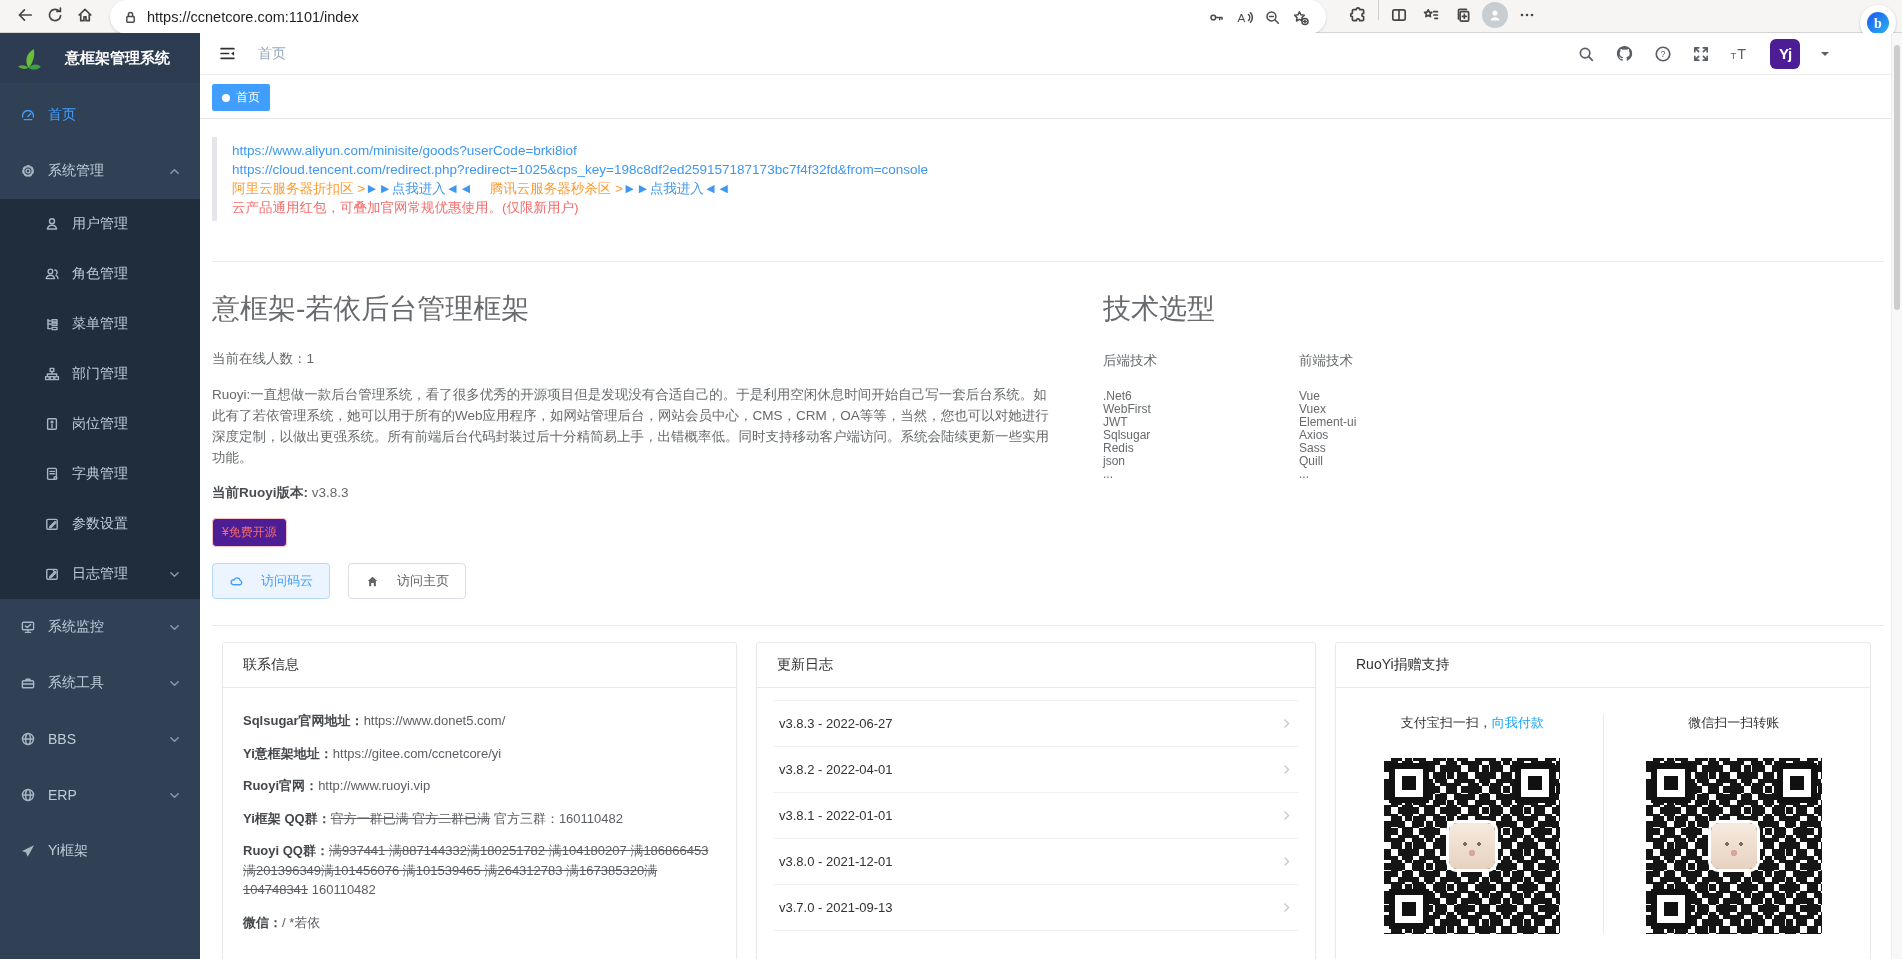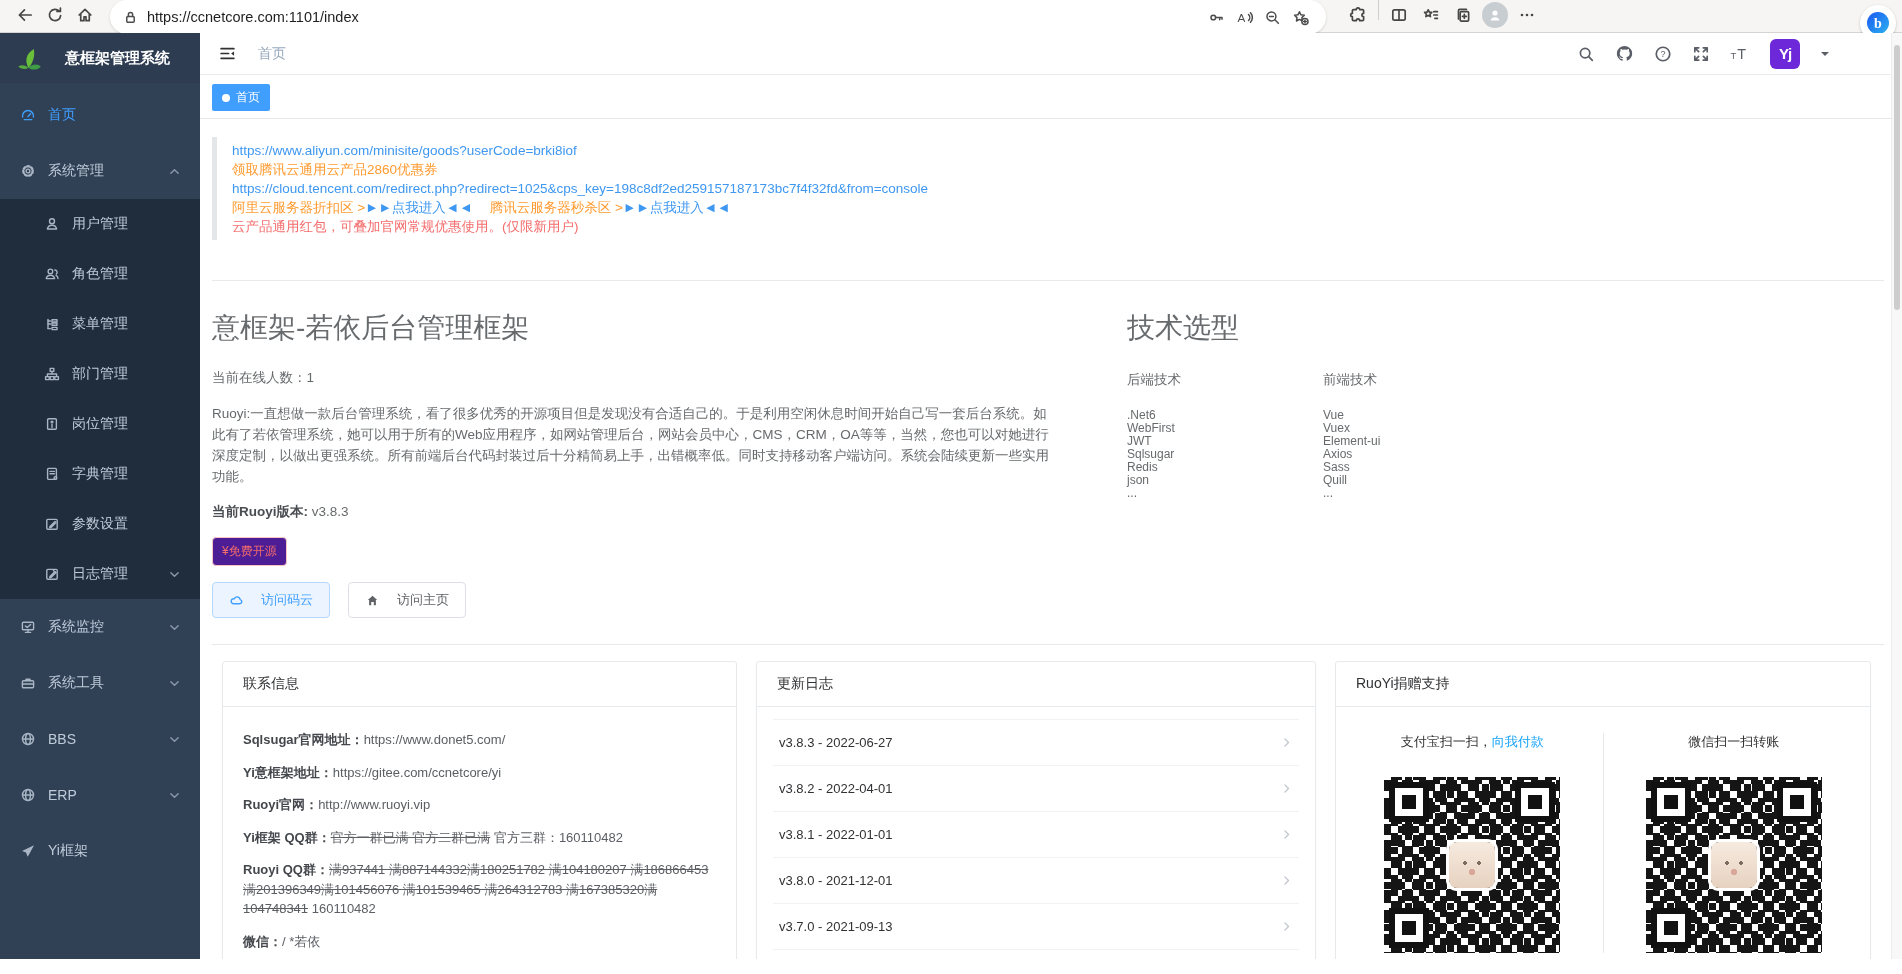--- a/index.html
+++ b/index.html
@@ -36,21 +36,21 @@
   .chev{margin-left:auto;width:11px;height:11px;stroke:#8a97a6;fill:none;stroke-width:1.6;stroke-linecap:round;stroke-linejoin:round;flex:none}
   .up{transform:rotate(180deg)}
 
   
   .main{flex:1;display:flex;flex-direction:column;min-width:0;background:#fff}
   .navbar{height:42px;border-bottom:1px solid #ececec;display:flex;align-items:center;padding:0 72px 0 10px;flex:none}
   .hamb{width:34px;height:34px;display:flex;align-items:center;justify-content:center}
   .crumb{margin-left:14px;font-size:14px;color:#97a8be}
   .nav-right{margin-left:auto;display:flex;align-items:center;gap:20px}
   .ni{width:18px;height:18px;stroke:#5a5e66;fill:none;stroke-width:1.5;stroke-linecap:round;stroke-linejoin:round}
-  .avatar-app{width:30px;height:30px;border-radius:6px;background:#6d28d9;color:#fff;font-weight:900;font-size:15px;display:flex;align-items:center;justify-content:center;letter-spacing:-1px}
+  .avatar-app{width:30px;height:30px;border-radius:6px;background:#4c1d95;color:#fff;font-weight:900;font-size:15px;display:flex;align-items:center;justify-content:center;letter-spacing:-1px}
   .caret{width:10px;height:10px;fill:#5a5e66}
 
   .tabsbar{height:44px;border-bottom:1px solid #e6e6e6;padding:9px 0 0 12px;flex:none}
   .tab{display:inline-flex;align-items:center;gap:6px;height:27px;padding:0 10px;background:#409EFF;color:#fff;font-size:12px;border-radius:2px;cursor:pointer}
   .tab .dot{width:8px;height:8px;border-radius:50%;background:#fff}
 
   
   .content{flex:1;overflow:hidden;padding:18px 18px 0 12px;background:#fff}
   .notice{border-left:5px solid #e4e6ea;padding:4px 0 4px 15px;font-size:13.5px;line-height:19px}
   .c-orange{color:#ff9a2e}
@@ -63,21 +63,21 @@
   .online{margin-top:22px;font-size:13.5px;color:#676a6c}
   .desc{margin-top:16px;font-size:13.5px;color:#676a6c;line-height:21px}
   .version{margin-top:16px;font-size:13.5px;color:#676a6c}
   .version b{color:#4a4d52}
   .tag-free{display:inline-block;margin-top:16px;padding:5px 9px;font-size:12px;color:#f56c6c;background:#4c1d95;border:1px solid #fbc4c4;border-radius:4px}
   .btns{margin-top:16px;display:flex;gap:18px}
   .btn{display:inline-flex;align-items:center;gap:17px;height:36px;padding:0 16px;border-radius:4px;font-size:13px;cursor:pointer}
   .btn-gitee{background:#ecf5ff;border:1px solid #b3d8ff;color:#409EFF}
   .btn-home{background:#fff;border:1px solid #dcdfe6;color:#606266}
   .btn svg{width:15px;height:15px;stroke:currentColor;fill:none;stroke-width:1.5;stroke-linecap:round;stroke-linejoin:round}
-  .col-tech{margin-left:70px}
+  .col-tech{margin-left:46px}
   .tech-cols{display:flex;margin-top:24px}
   .tech-col{width:196px}
   .tech-col h4{font-size:13.5px;font-weight:400;color:#676a6c}
   .tech-col ul{list-style:none;margin-top:20px;font-size:12px;color:#676a6c;line-height:13px}
   .tech-col li{margin-bottom:0}
 
   
   .cards-row{display:flex;gap:19px;margin:16px 0 0 10px;height:400px}
   .card{background:#fff;border:1px solid #e7eaec;border-radius:3px;box-shadow:0 1px 2px rgba(0,0,0,.04)}
   .card-h{padding:13px 20px;font-size:14px;color:#303133;border-bottom:1px solid #e7eaec}
@@ -414,21 +414,20 @@
       <span class="tab">
         <span class="dot"></span>
         <span>首页</span>
       </span>
     </div>
 
     <div class="content">
 
       <div class="notice">
         <div><span class="c-blue">https://www.aliyun.com/minisite/goods?userCode=brki8iof</span></div>
-        <div><span class="c-orange">领取腾讯云通用云产品2860优惠券</span></div>
         <div><span class="c-blue">https://cloud.tencent.com/redirect.php?redirect=1025&amp;cps_key=198c8df2ed259157187173bc7f4f32fd&amp;from=console</span></div>
         <div>
           <span class="c-orange">阿里云服务器折扣区 &gt;</span><span class="c-blue">►►点我进入◄◄</span><span class="c-orange">　 腾讯云服务器秒杀区 &gt;</span><span class="c-blue">►►点我进入◄◄</span>
         </div>
         <div><span class="c-red">云产品通用红包，可叠加官网常规优惠使用。(仅限新用户)</span></div>
       </div>
 
       <div class="hr"></div>
 
       <div class="columns">

